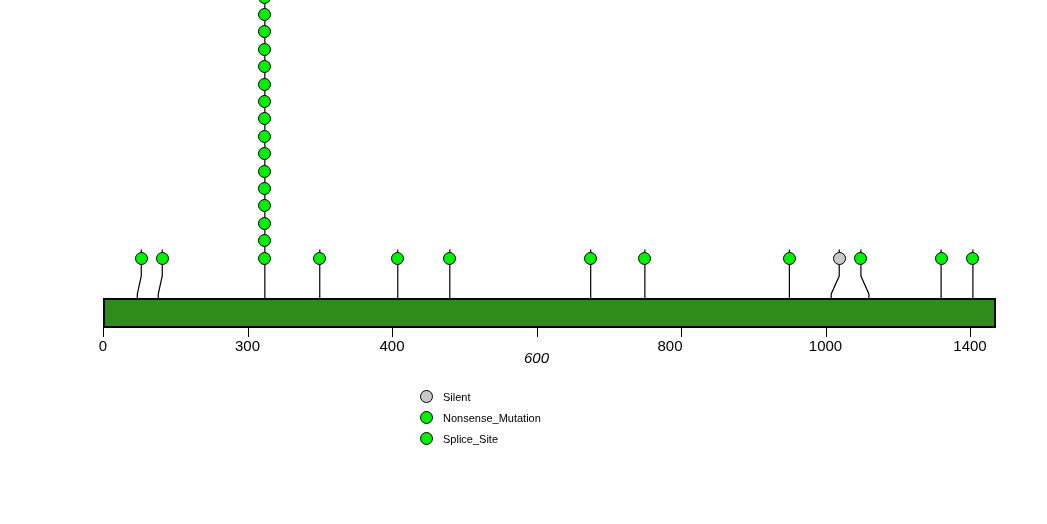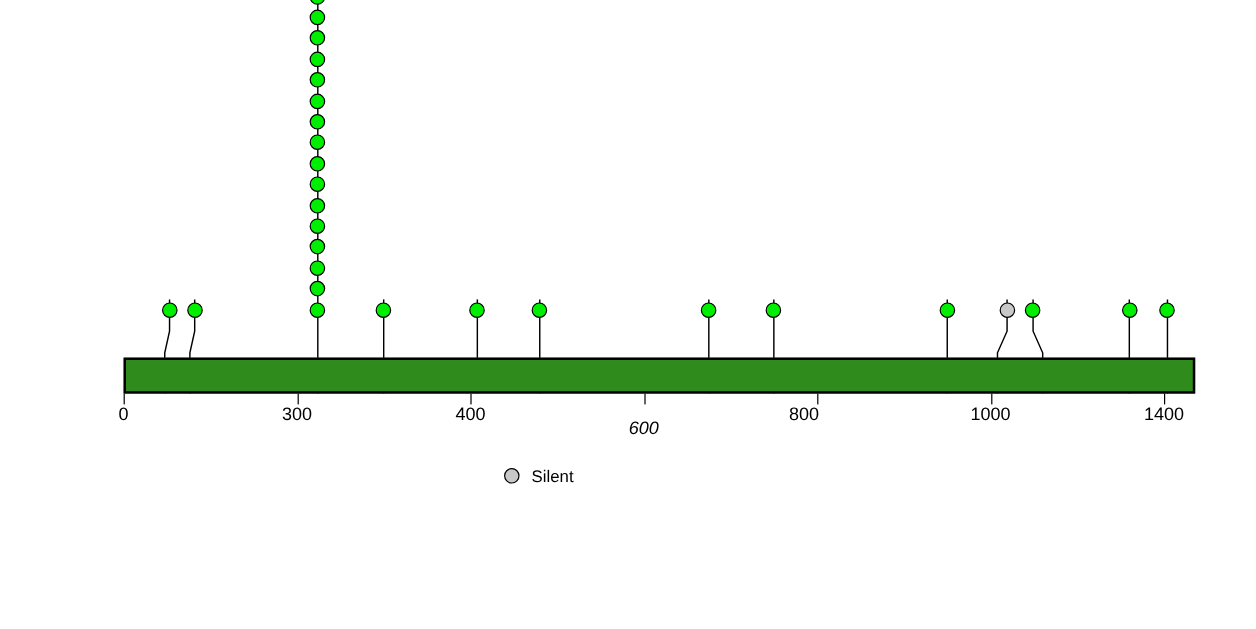--- a/index.html
+++ b/index.html
@@ -71,21 +71,21 @@
   .legend-swatch {
     width: 13px;
     height: 13px;
     border-radius: 50%;
     border: 1px solid #000000;
     box-sizing: border-box;
     flex: 0 0 auto;
     margin-right: 10px;
   }
   .legend-label {
-    font-size: 14px;
+    font-size: 11px;
     color: #000000;
     white-space: nowrap;
     font-family: "Liberation Sans", sans-serif;
   }
 </style>
 </head>
 <body>
 
 <div id="root">
 
@@ -156,15 +156,23 @@
       <div class="tick-label" style="left: 825.5px; top: 337px;">1000</div>
       <div class="tick" style="left: 970px; top: 328px; height: 9px;"></div>
       <div class="tick-label" style="left: 970px; top: 337px;">1400</div>
     </div>
 
   <div class="legend">
     <div class="legend-row">
       <span class="legend-swatch" style="background:#C8C8C8;"></span>
       <span class="legend-label">Silent</span>
     </div>
+    <div class="legend-row">
+      <span class="legend-swatch" style="background:#00EE00;"></span>
+      <span class="legend-label">Nonsense_Mutation</span>
+    </div>
+    <div class="legend-row">
+      <span class="legend-swatch" style="background:#00EE00;"></span>
+      <span class="legend-label">Splice_Site</span>
+    </div>
   </div>
 
 </div>
 
 </body></html>

